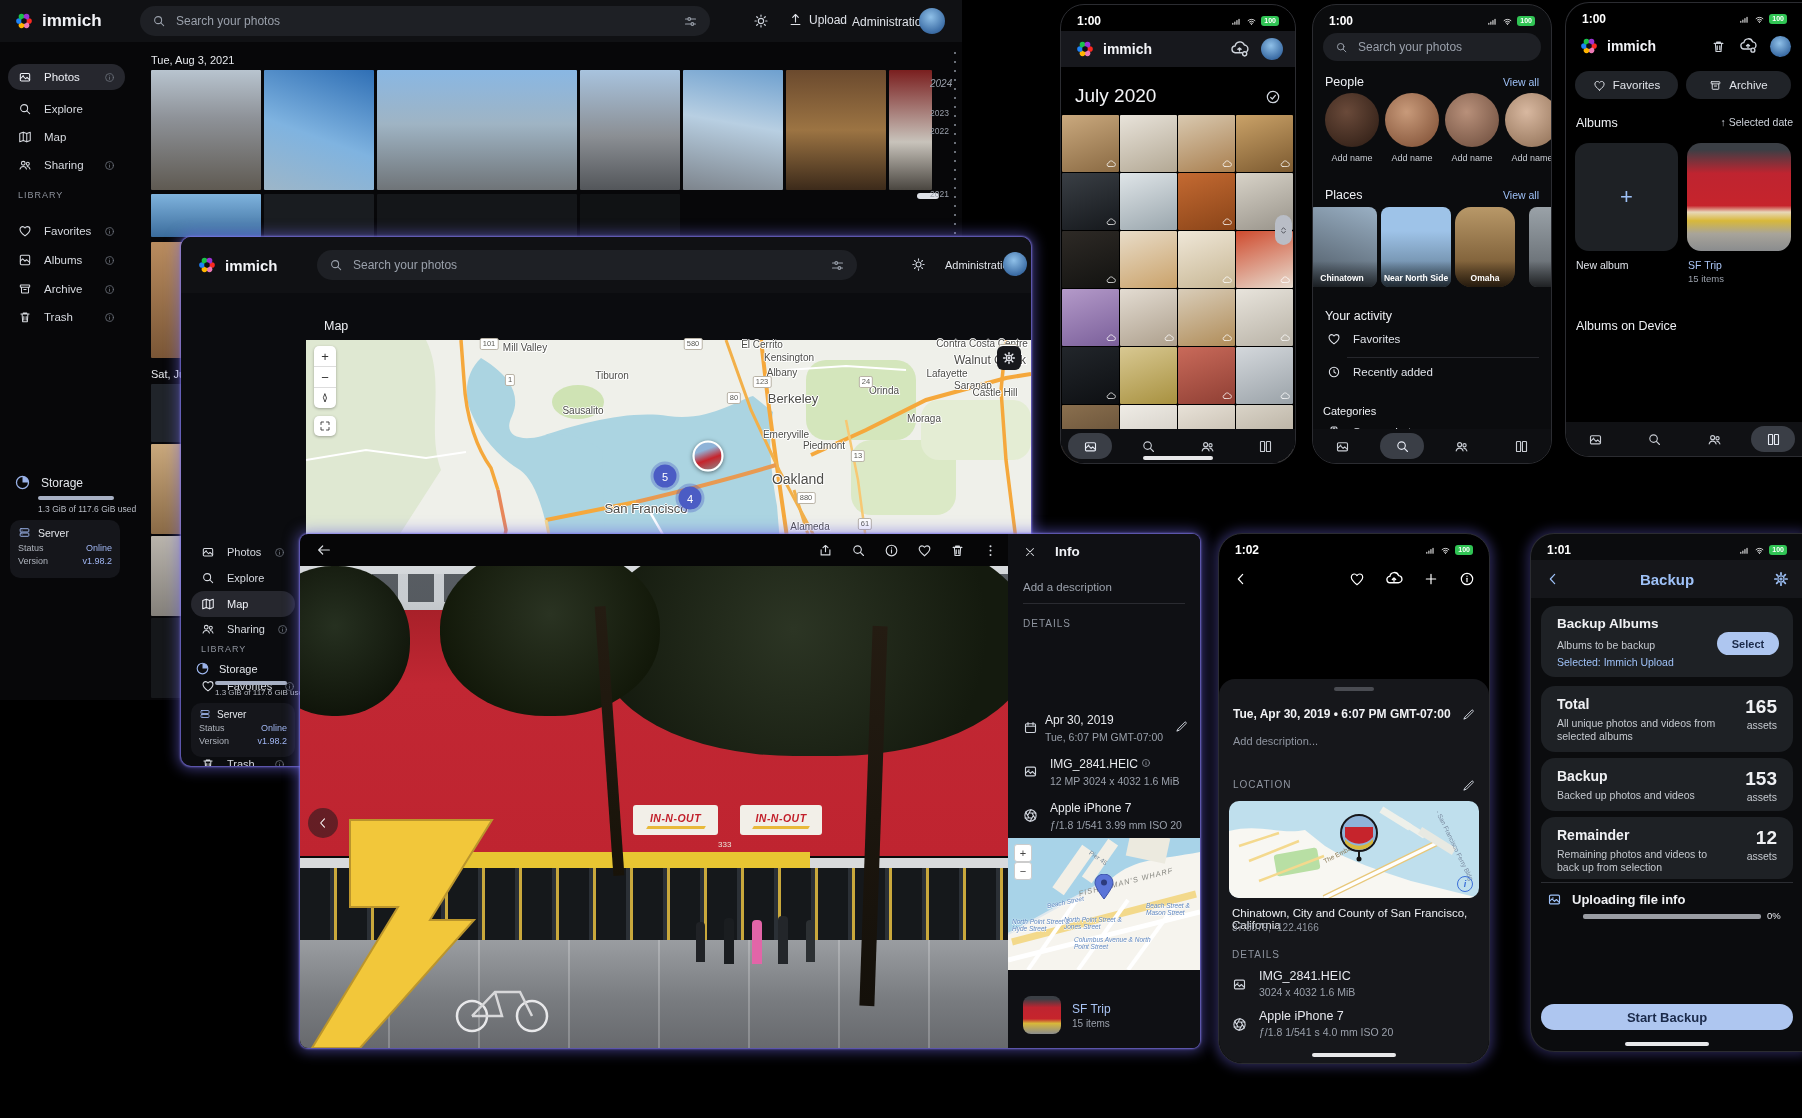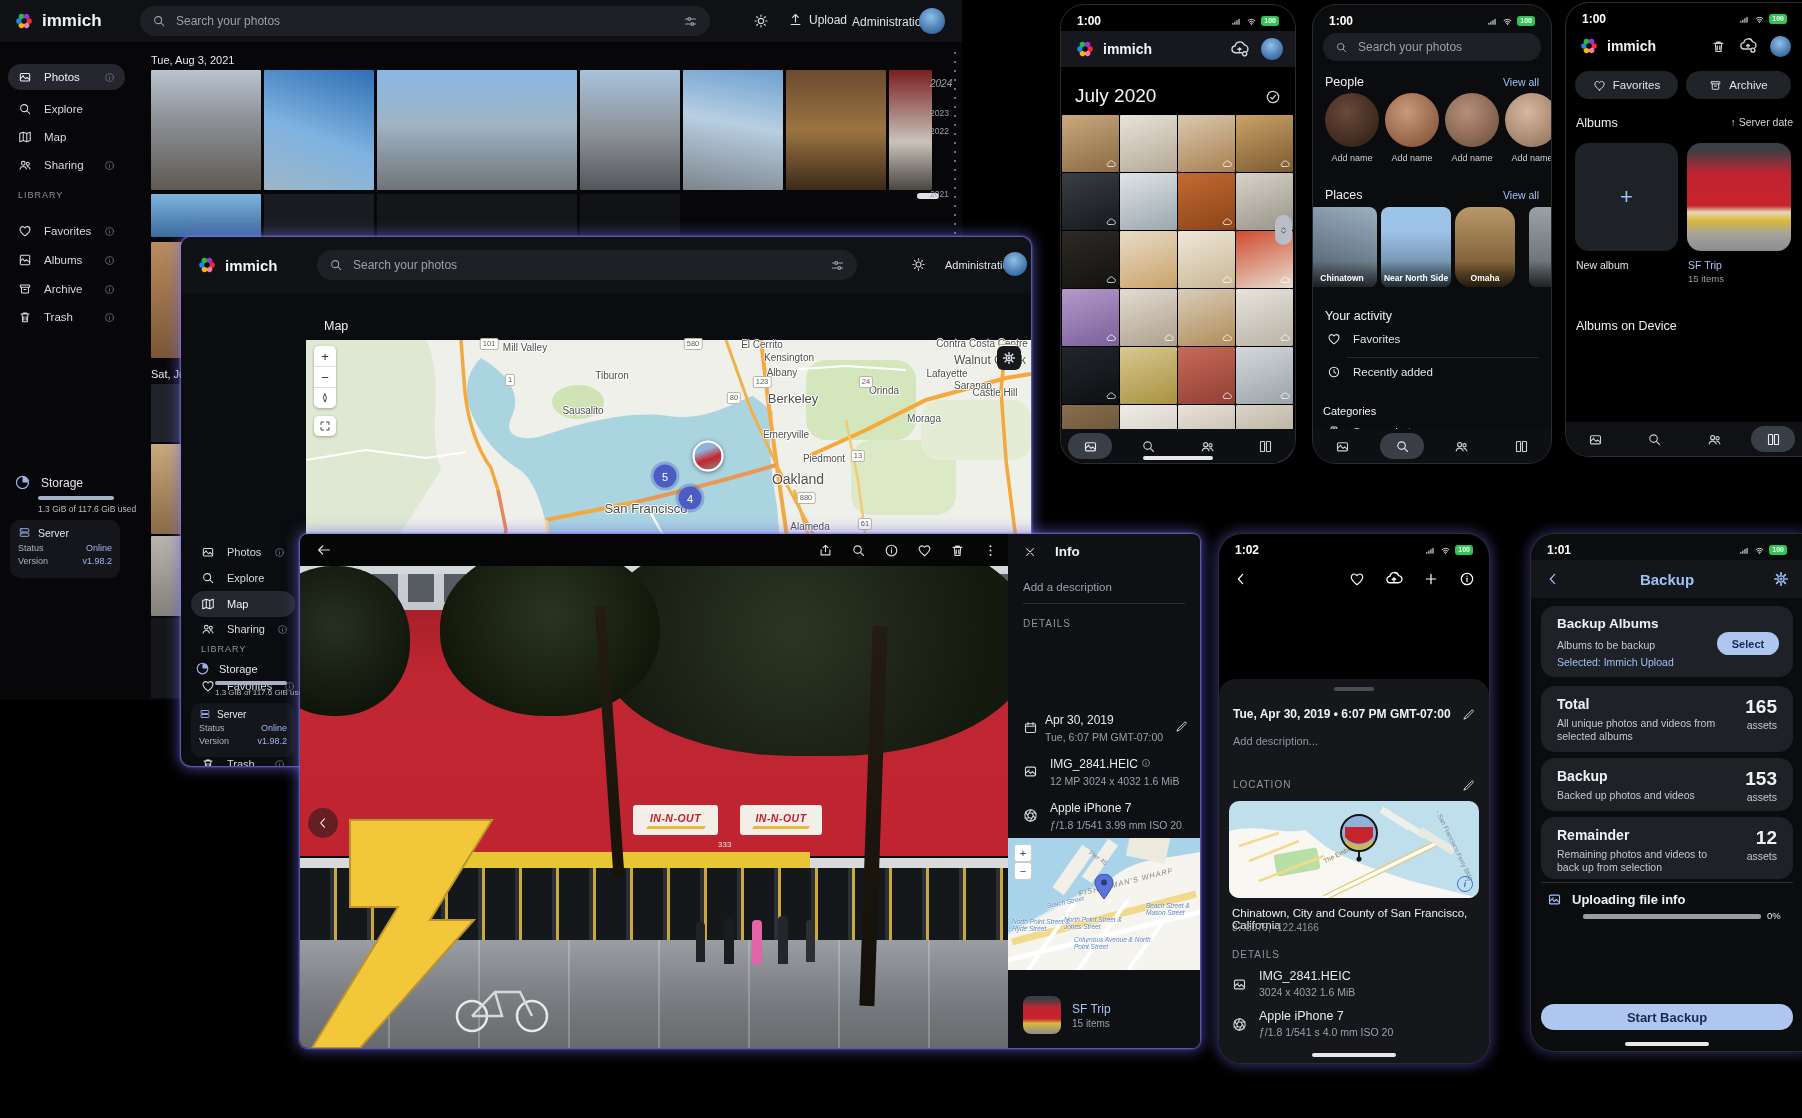--- a/index.html
+++ b/index.html
@@ -510,21 +510,21 @@
       </svg>
       <div id="mapLabels">
           <div class="mlbl" style="left: 219px; top: 7px; font-size: 10px;">Mill Valley</div>
           <div class="mlbl" style="left: 306px; top: 35px; font-size: 10px;">Tiburon</div>
           <div class="mlbl" style="left: 277px; top: 70px; font-size: 10px;">Sausalito</div>
           <div class="mlbl" style="left: 456px; top: 4px; font-size: 10px;">El Cerrito</div>
           <div class="mlbl" style="left: 483px; top: 17px; font-size: 10px;">Kensington</div>
           <div class="mlbl" style="left: 473px; top: 32px; font-size: 10px; padding-left: 6px;">Albany</div>
           <div class="mlbl" style="left: 487px; top: 58px; font-size: 13px;">Berkeley</div>
           <div class="mlbl" style="left: 480px; top: 94px; font-size: 10px;">Emeryville</div>
-          <div class="mlbl" style="left: 518px; top: 118px; font-size: 10px;">Piedmont</div>
+          <div class="mlbl" style="left: 518px; top: 105px; font-size: 10px;">Piedmont</div>
           <div class="mlbl" style="left: 492px; top: 139px; font-size: 14px;">Oakland</div>
           <div class="mlbl" style="left: 504px; top: 186px; font-size: 10px;">Alameda</div>
           <div class="mlbl" style="left: 340px; top: 168px; font-size: 13px;">San Francisco</div>
           <div class="mlbl" style="left: 641px; top: 33px; font-size: 10px;">Lafayette</div>
           <div class="mlbl" style="left: 684px; top: 20px; font-size: 12px;">Walnut Creek</div>
           <div class="mlbl" style="left: 667px; top: 45px; font-size: 10px;">Saranap</div>
           <div class="mlbl" style="left: 689px; top: 52px; font-size: 10px;">Castle Hill</div>
           <div class="mlbl" style="left: 578px; top: 50px; font-size: 10px;">Orinda</div>
           <div class="mlbl" style="left: 618px; top: 78px; font-size: 10px;">Moraga</div>
           <div class="mlbl" style="left: 676px; top: 3px; font-size: 10px;">Contra Costa Centre</div>
@@ -1210,21 +1210,21 @@
     <div class="abs" style="left:120px;top:68px;width:105px;height:28px;background:#202328;border-radius:16px;display:flex;align-items:center;justify-content:center;gap:7px;color:#dfe2e8;font-size:11.5px">
       <span class="ico">
           <svg viewBox="0 0 24 24" width="13" height="13" fill="none" stroke="currentColor" stroke-width="1.8" stroke-linecap="round" stroke-linejoin="round">
             <rect x="4" y="5" width="16" height="4" rx="1"></rect>
             <path d="M6 9v9a1 1 0 0 0 1 1h10a1 1 0 0 0 1-1V9M10 13h4"></path>
           </svg>
         </span>
         <span>Archive</span>
     </div>
     <div class="abs" style="left:10px;top:113px;font-size:12.5px;color:#eef0f4">Albums</div>
-    <div class="abs" style="right:10px;top:113px;font-size:10.5px;color:#cfd4dc">↑ Server date</div>
+    <div class="abs" style="right:10px;top:113px;font-size:10.5px;color:#cfd4dc">↑ Selected date</div>
     <div class="abs" style="left:9px;top:140px;width:103px;height:108px;background:#1e2125;border-radius:14px;display:flex;align-items:center;justify-content:center;color:#9ec1f7;font-size:22px">+</div>
     <div class="abs" style="left:121px;top:140px;width:104px;height:108px;border-radius:14px;background:linear-gradient(#3b3f45 6%,#bf2430 28%,#c6242c 58%,#e8d8b8 64%,#d8b83a 72%,#a8a49a 84%,#8a8c8e)"></div>
     <div class="abs" style="left:10px;top:256px;font-size:10.5px;color:#dfe2e8">New album</div>
     <div class="abs" style="left:122px;top:256px;font-size:10.5px;color:#a9c4f5">SF Trip</div>
     <div class="abs" style="left:122px;top:270px;font-size:9.5px;color:#9aa0ab">15 items</div>
     <div class="abs" style="left:10px;top:316px;font-size:12.5px;color:#eef0f4">Albums on Device</div>
     <div class="homebar" style="bottom:20px;width:70px"></div>
     <div class="pnav" id="pcNav" style="bottom:0;height:34px;background:#101114">
         <div class="navit">
           <span class="ico">

